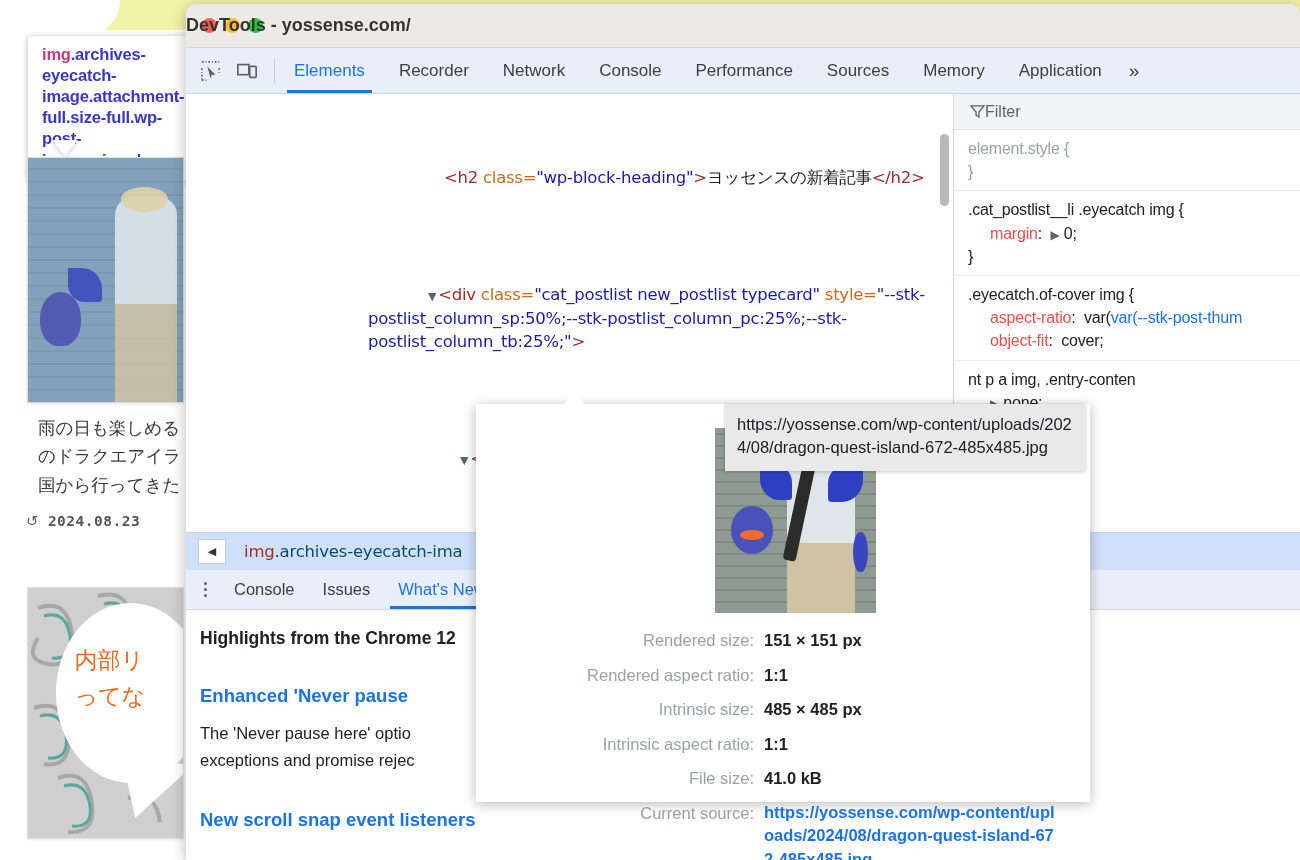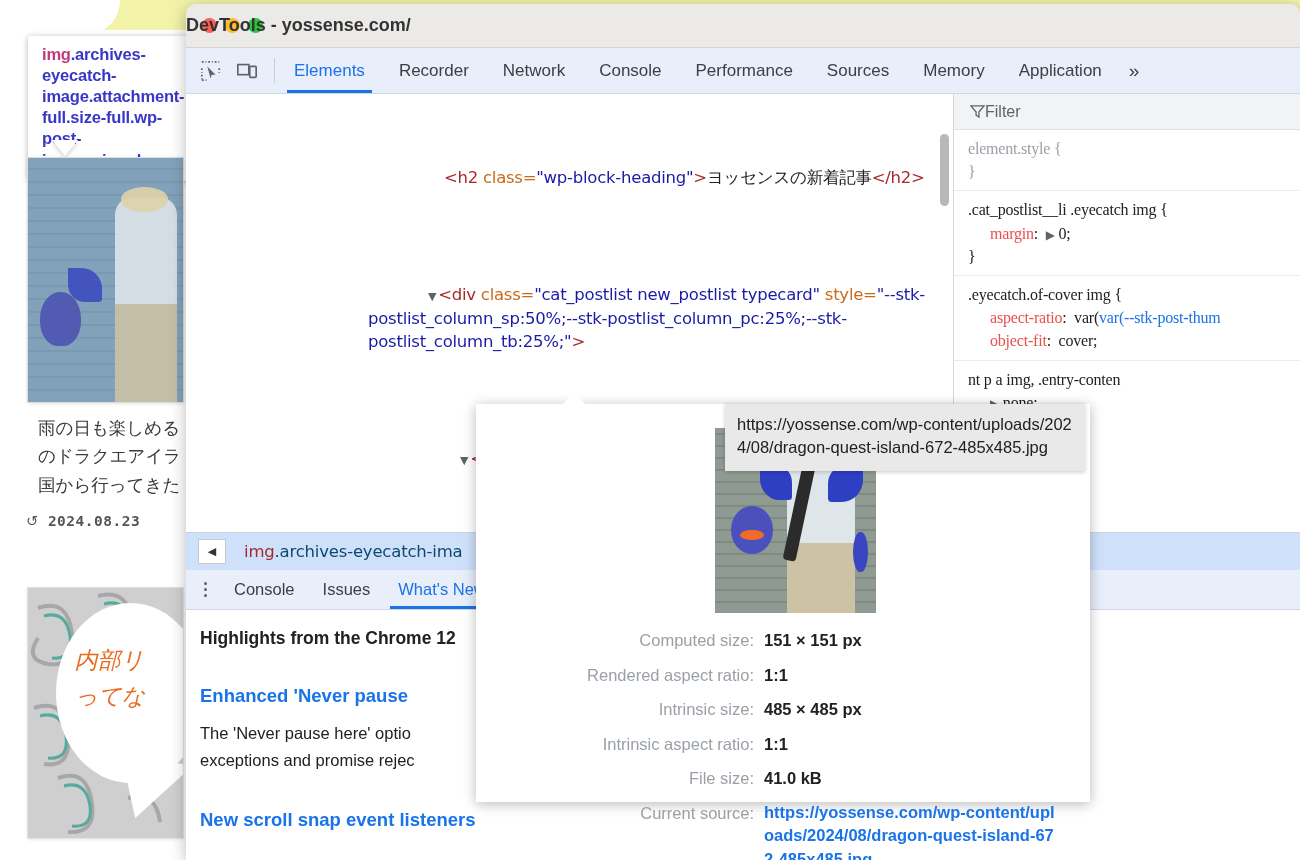--- a/index.html
+++ b/index.html
@@ -96,21 +96,21 @@
     background: #ffffff; border-radius: 50%;
   }
   .bubble-tail {
     position: absolute; left: 60%; top: 66%; width: 46%; height: 26%;
     background: #ffffff;
     clip-path: polygon(0% 0%, 100% 20%, 20% 100%);
   }
   .bubble-text {
     position: absolute; left: 30%; top: 22%; width: 120%;
     color: #ea6a1e; font-size: 23px; line-height: 1.55;
-    font-family: "DejaVu Sans", sans-serif; white-space: nowrap; font-style: italic;
+    font-family: "DejaVu Sans", sans-serif; white-space: nowrap;
   }
   .right-blue-img {
     position: absolute; left: 1173px; top: 704px; width: 127px; height: 156px;
     background: #2f7bf6; overflow: hidden;
   }
   .rb-ring1 {
     position: absolute; left: 52px; top: 22px; width: 130px; height: 130px;
     border: 9px solid rgba(255,255,255,0.55); border-radius: 50%;
   }
   .rb-ring2 {
@@ -216,21 +216,21 @@
     content: ""; position: absolute; left: 8px; right: 8px; bottom: 0;
     height: 3px; background: #1a73e8;
   }
   .filterbar {
     height: 36px; background: #f1f3f4; display: flex; align-items: center;
     padding: 0 10px 0 16px; border-bottom: 1px solid #e0e0e0;
   }
   .filter-txt { font-size: 16px; color: #5f6368; }
   .rule {
     padding: 7px 12px 7px 14px; border-bottom: 1px solid #e6ecf7;
-    font-family: Liberation Serif, serif; font-size: 16px; line-height: 1.45;
+    font-family: Liberation Sans, sans-serif; font-size: 16px; line-height: 1.45;
     white-space: nowrap; letter-spacing: -0.2px;
   }
   .sel-gray { color: #9aa0a6; }
   .sel-dark { color: #202124; }
   .prop { color: #e8504e; text-align: center; }
   .propv { color: #202124; }
   .varname { color: #1a73e8; }
   .arrow { color: #5f6368; font-size: 12px; }
   .struck { text-decoration: line-through; color: #202124; }
 
@@ -584,21 +584,21 @@
       <div class="pt-wingL"></div>
       <div class="pt-wingR"></div>
       <div class="pt-strap"></div>
       <div class="pt-slime"></div>
       <div class="pt-tail"></div>
     </div>
     <div class="url-tip">https://yossense.com/wp-content/uploads/2024/08/dragon-quest-island-672-485x485.jpg</div>
 
     <div class="metrics">
       <div class="mrow">
-        <div class="mlabel">Computed size:</div>
+        <div class="mlabel">Rendered size:</div>
         <div class="mval">151 × 151 px</div>
       </div>
       <div class="mrow">
         <div class="mlabel">Rendered aspect ratio:</div>
         <div class="mval">1:1</div>
       </div>
       <div class="mrow">
         <div class="mlabel">Intrinsic size:</div>
         <div class="mval">485 × 485 px</div>
       </div>

